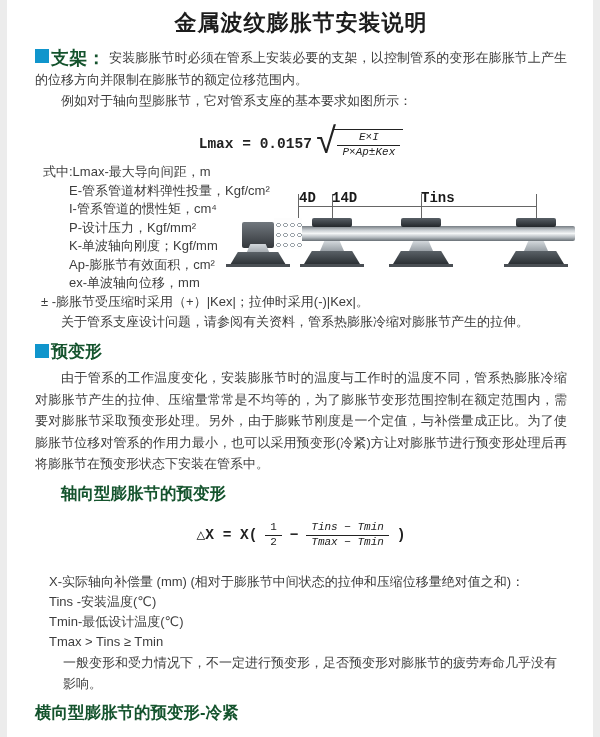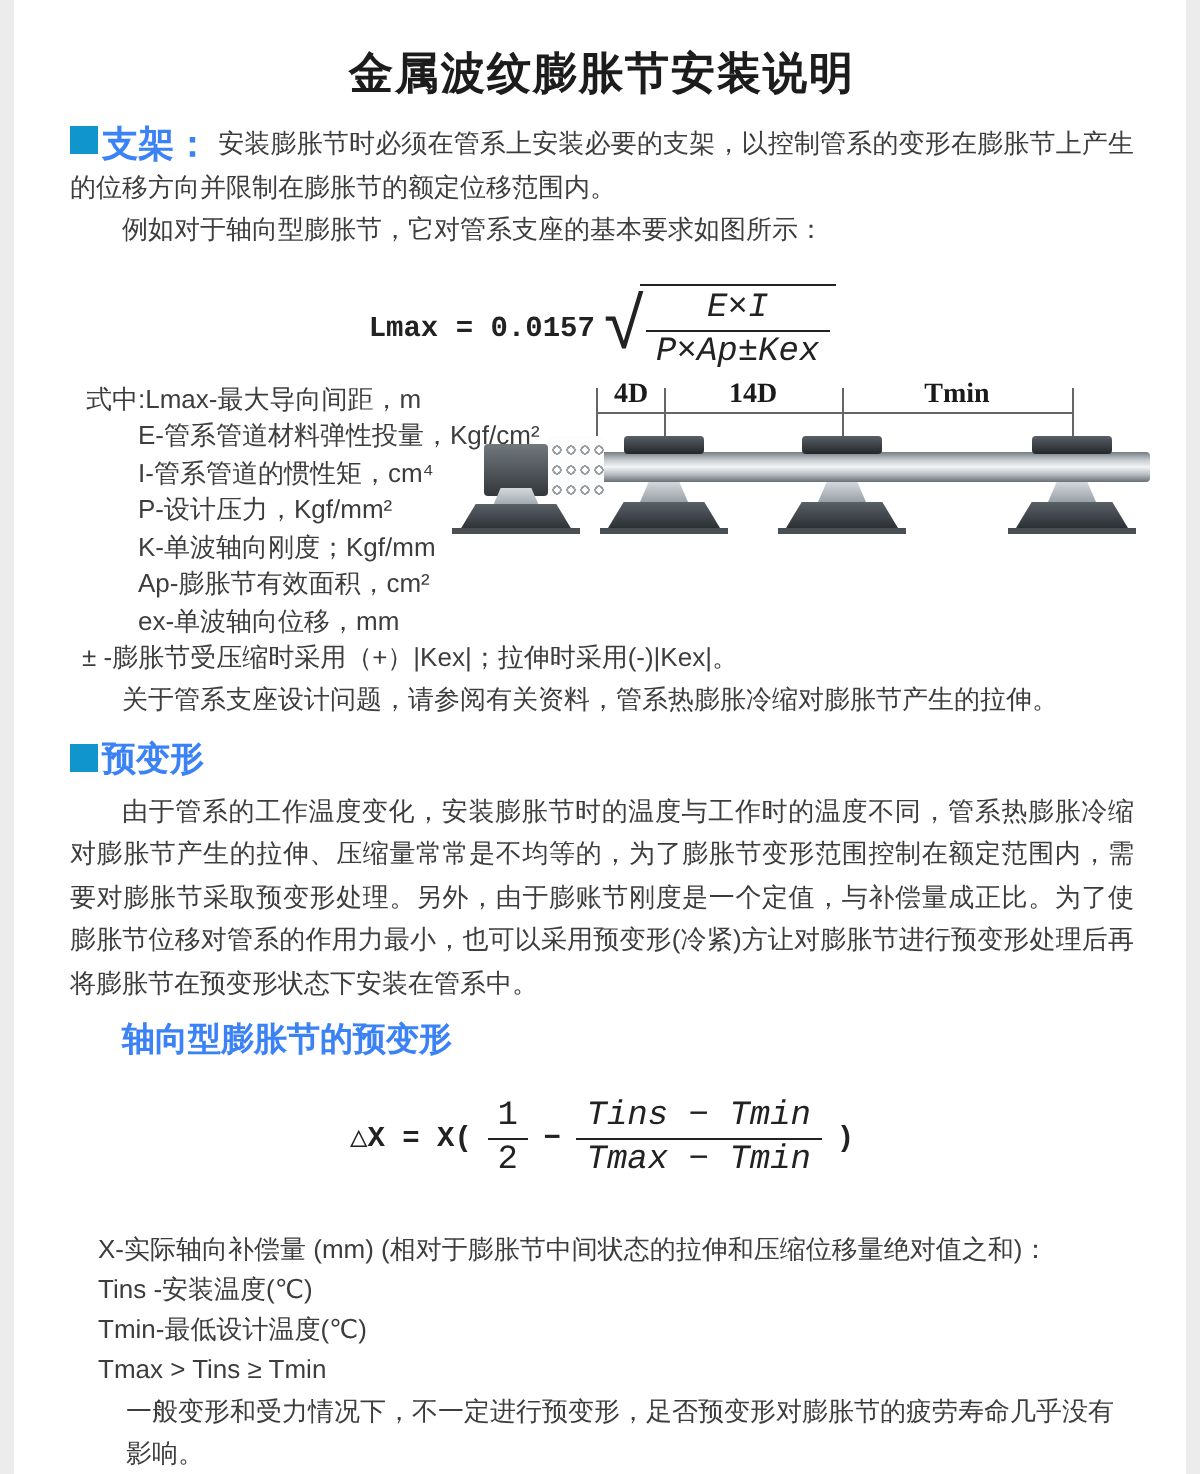--- a/index.html
+++ b/index.html
@@ -5,35 +5,35 @@
   * { margin:0; padding:0; box-sizing:border-box; }
   html,body { background:#ececec; }
   body { font-family:"Liberation Sans","DejaVu Sans",sans-serif; }
   .page {
     position:relative; width:586px; height:737px; margin:0 auto;
     background:#ffffff; color:#3d3d3d; overflow:hidden;
     padding:6px 26px 0 28px; font-size:13px;
   }
   .doc-title {
     text-align:center; font-size:22px; font-weight:bold; color:#1c1c1c;
-    letter-spacing:1px; line-height:30px; margin-top:16px;
+    letter-spacing:1px; line-height:30px; margin-top:2px;
   }
-  .blue { color:#3b82f6; }
+  .blue { color:#14532d; }
   .sq {
     display:inline-block; width:14px; height:14px; background:#1095cc;
     margin-right:2px; vertical-align:-1px;
   }
   .sect-lead { margin-top:9px; line-height:21px; text-align:justify; }
   .sect-lead .lead-head { font-size:18px; font-weight:bold; vertical-align:-2px; }
   .p-indent { text-indent:2em; line-height:21px; }
   .formula-row { text-align:center; font-family:Liberation Mono, monospace;
     color:#222; margin:17px 0 3px 0; }
   .f-bold { font-weight:bold; font-size:14.5px; }
   .frac { display:inline-flex; flex-direction:column; text-align:center;
-    vertical-align:middle; font-size:17px; line-height:1.25; }
+    vertical-align:middle; font-size:11px; line-height:1.25; }
   .frac .num { border-bottom:1.2px solid #222; padding:0 5px; }
   .frac .den { padding:0 5px; }
   .ital { font-style:italic; }
   .sqrt { display:inline-flex; align-items:center; vertical-align:middle; margin-left:4px; }
   .sqrt-sign { font-size:36px; font-weight:400; line-height:0.9; margin-right:-3px; color:#222; }
   .sqrt-content { border-top:1.6px solid #222; padding:1px 3px 0 3px; }
   .defs { margin-top:2px; line-height:18.5px; }
   .defs .where-line { padding-left:8px; }
   .defs .def-item { padding-left:34px; }
   .defs .pm-line { padding-left:6px; }
@@ -44,22 +44,22 @@
   .sub-head.axial { margin-left:26px; }
   .where-par { text-indent:1em; line-height:21px; text-align:justify; margin-top:3px; }
   .var-lines div { line-height:20px; padding-left:14px; }
   .var-lines .wide { text-indent:0;margin-top:23px; }
   .gen-note { padding-left:28px; line-height:21px; }
 
   
   .diagram { position:absolute; left:235px; top:191px; width:336px; height:100px; }
   .dim-line { position:absolute; left:56px; top:15px; width:239px; height:1px; background:#666; }
   .tick { position:absolute; top:3px; width:1px; height:33px; background:#666; }
-  .dim-label { position:absolute; top:-1px; text-align:center;
-    font-family:Liberation Serif, serif; font-weight:bold;
+  .dim-label { position:absolute; top:-1px; 
+    font-family:Liberation Mono, monospace; font-weight:bold;
     font-size:14px; color:#1a1a1a; }
   .pipe { position:absolute; left:2px; top:35px; width:331px; height:15px; border-radius:2px;
     background:linear-gradient(#767d83,#c9ced2 28%,#f3f5f6 50%,#b6bcc1 75%,#686f75); }
   .bellows { position:absolute; left:32px; top:27px; width:28px; height:31px;
     background-color:#fdfdfd;
     background-image:radial-gradient(circle,#ffffff 1.3px,#99a1a7 1.4px 2.3px,rgba(0,0,0,0) 2.4px);
     background-size:7px 10px; background-position:1px 2px; }
   .support { position:absolute; top:27px; width:64px; height:50px; }
   .clamp { position:absolute; left:12px; top:0; width:40px; height:9px;
     background:linear-gradient(#585f66,#23272b); border-radius:2px; }
@@ -107,21 +107,21 @@
   <p class="consult">关于管系支座设计问题，请参阅有关资料，管系热膨胀冷缩对膨胀节产生的拉伸。</p>
 
   <div class="diagram">
     <div class="dim-line"></div>
     <div class="tick" style="left:56px"></div>
     <div class="tick" style="left:90px"></div>
     <div class="tick" style="left:179px"></div>
     <div class="tick" style="left:294px"></div>
     <div class="dim-label" style="left:57px;width:33px">4D</div>
     <div class="dim-label" style="left:90px;width:89px">14D</div>
-    <div class="dim-label" style="left:179px;width:115px">Tmin</div>
+    <div class="dim-label" style="left:179px;width:115px">Tins</div>
 
     <div class="pipe"></div>
     <div class="bellows"></div>
 
     <div class="support" style="left:-16px">
       <div class="anchor-block"></div>
       <div class="saddle" style="top:26px"></div>
       <div class="sbase" style="top:34px"></div>
       <div class="foot"></div>
     </div>

